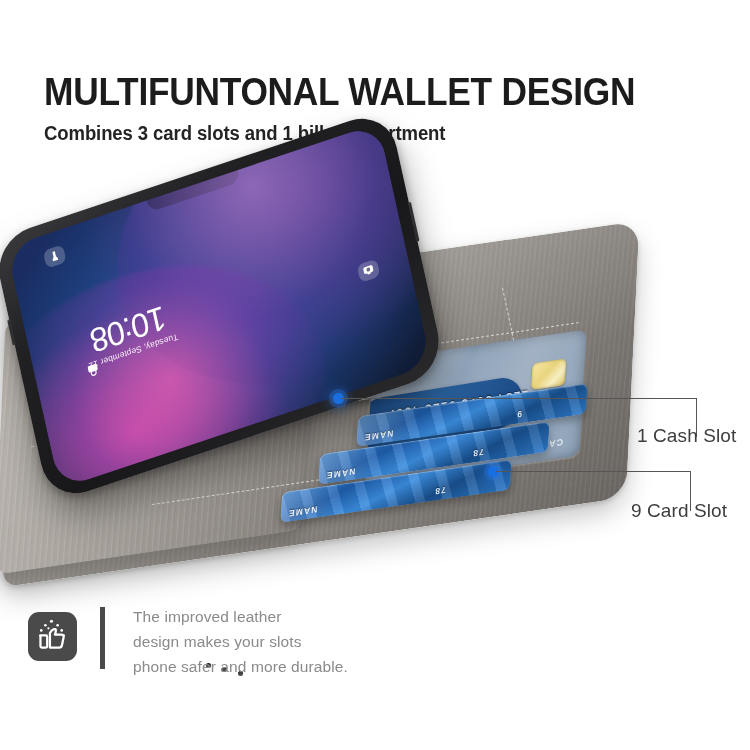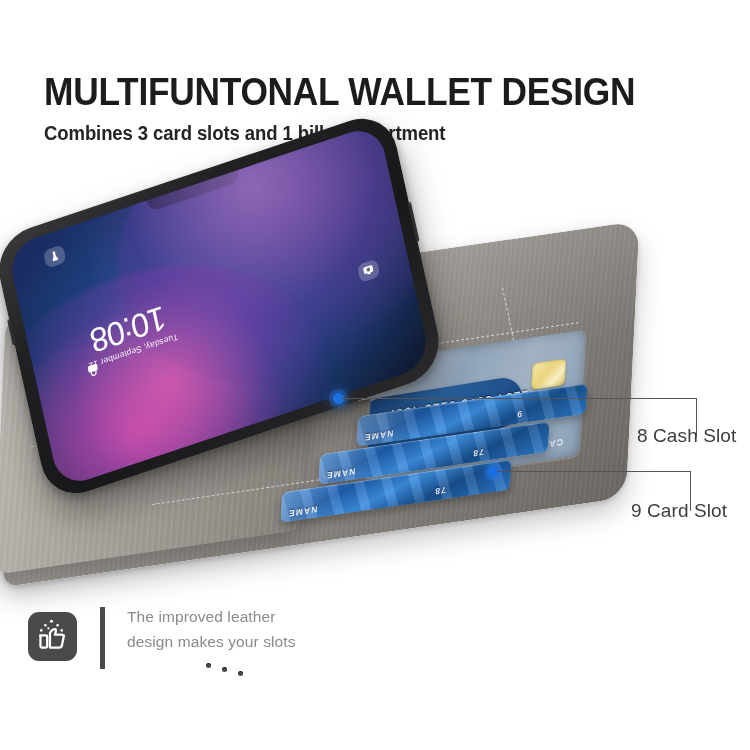--- a/index.html
+++ b/index.html
@@ -239,21 +239,21 @@
   }
 
   
   .bottom{ position:absolute; left:28px; top:603px; display:flex; align-items:flex-start; }
   .bicon{
     width:49px; height:49px; border-radius:11px; background:#4a4a4a;
     position:relative; flex:none; margin-top:9px;
   }
   .bdivider{ width:5px; height:62px; background:#4a4a4a; margin:4px 0 0 23px; flex:none; }
   .btext{
-    margin-left:22px; color:#8a8a8a; font-size:15.5px; line-height:25px;
+    margin-left:28px; color:#8a8a8a; font-size:15.5px; line-height:25px;
     letter-spacing:.1px; padding-top:1px;
   }
 </style>
 </head>
 <body>
 
 <div class="hdr">
   <h1>MULTIFUNTONAL WALLET DESIGN</h1>
   <h2>Combines 3 card slots and 1 bill compartment</h2>
 </div>
@@ -331,21 +331,21 @@
 
   <div class="dot" style="left:333px; top:243px;"></div>
   <div class="lead-h" style="left:341px; top:248px; width:356px;"></div>
   <div class="lead-v" style="left:696px; top:248px; height:39px;"></div>
 
   <div class="dot" style="left:488px; top:316px;"></div>
   <div class="lead-h" style="left:496px; top:321px; width:195px;"></div>
   <div class="lead-v" style="left:690px; top:321px; height:40px;"></div>
 </div>
 
-<div class="callout" style="left:637px; top:425px;">8 Cash Slot</div>
+<div class="callout" style="left:637px; top:425px;">1 Cash Slot</div>
 <div class="callout" style="left:631px; top:500px;">9 Card Slot</div>
 
 <div class="bottom">
   <div class="bicon">
     <svg width="49" height="49" viewBox="0 0 48 48">
       <g fill="#ffffff">
         <circle cx="23" cy="9" r="1.5"></circle>
         <circle cx="17" cy="13" r="1.3"></circle>
         <circle cx="29" cy="13" r="1.3"></circle>
         <circle cx="13" cy="18" r="1.3"></circle>
@@ -356,14 +356,15 @@
         <circle cx="12" cy="23" r="1.2"></circle>
       </g>
       <path d="M21.5 20.5c.9-1.6 2.3-3 3.6-3.6 1.2-.5 2.2.1 2.2 1.4 0 1.3-.5 2.6-1 3.8h6.3c1.5 0 2.6 1.2 2.3 2.6l-1.7 8.1c-.25 1.2-1.35 2-2.6 2H21.5z" fill="none" stroke="#ffffff" stroke-width="2.2" stroke-linejoin="round"></path>
       <rect x="12.2" y="22.8" width="6.6" height="12" rx="1.3" fill="none" stroke="#ffffff" stroke-width="2.2"></rect>
     </svg>
   </div>
   <div class="bdivider"></div>
   <div class="btext">
     <div>The improved leather</div>
     <div>design makes your slots</div>
+    <div>phone safer and more durable.</div>
   </div>
 </div>
 
 </body></html>

